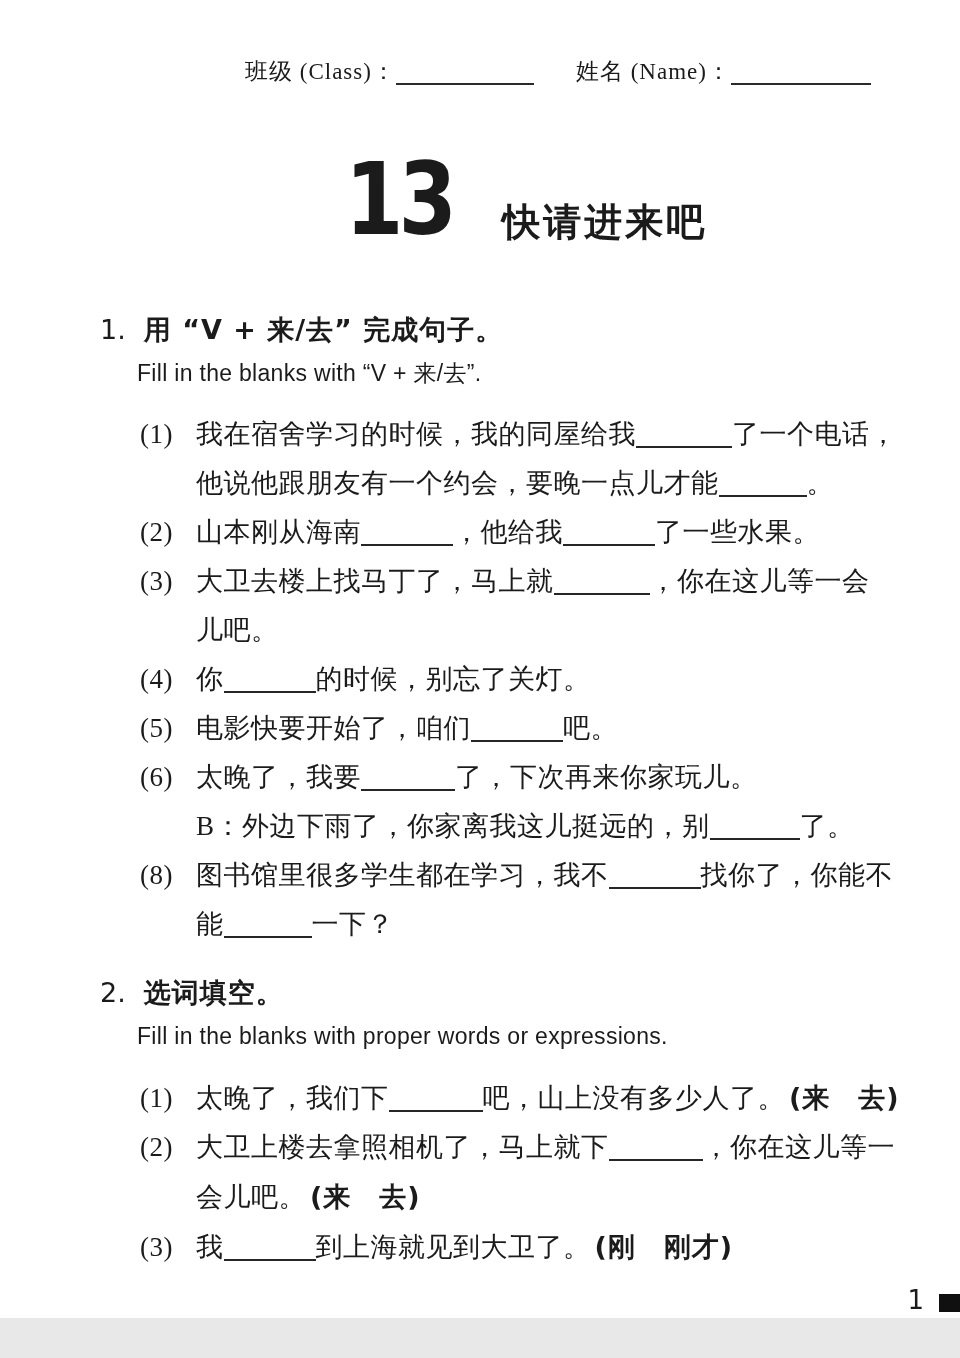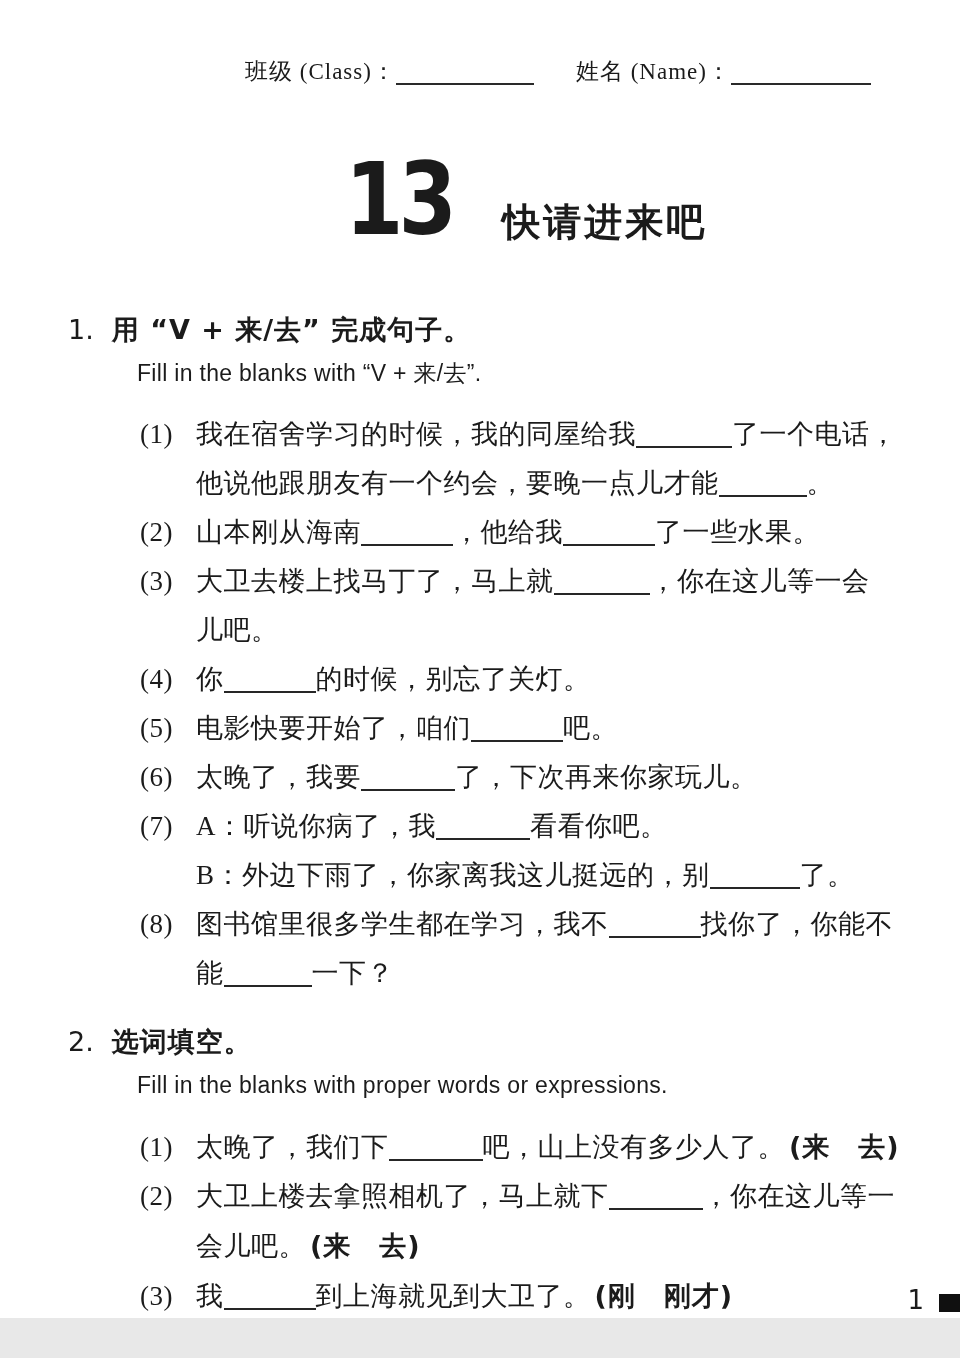--- a/index.html
+++ b/index.html
@@ -21,21 +21,21 @@
     transform:scaleX(.84);transform-origin:left bottom;
   }
   .lesson-title{
     font-family:"DejaVu Sans","Liberation Sans",sans-serif;font-weight:900;
     font-size:38px;line-height:50px;letter-spacing:3px;margin-bottom:-5px;
   }
   
   .content{position:absolute;top:312px;left:0;right:0;}
   .section + .section{margin-top:26px;}
   .sec-head{
-    padding-left:68px;font-size:27px;line-height:36px;white-space:nowrap;
+    padding-left:100px;font-size:27px;line-height:36px;white-space:nowrap;
     font-family:"DejaVu Sans","Liberation Sans",sans-serif;
   }
   .sec-head .sec-num{font-weight:400;margin-right:18px;}
   .sec-head .sec-zh{font-weight:700;letter-spacing:1px;}
   .sec-en{
     padding-left:137px;margin-top:10px;font-size:23px;line-height:30px;
     font-family:Liberation Sans, sans-serif;letter-spacing:.3px;
   }
   .items{margin-top:22px;padding-left:140px;padding-right:20px;}
   .line{font-size:27px;line-height:49px;white-space:nowrap;letter-spacing:.5px;}
@@ -72,21 +72,20 @@
         <div class="sec-en">Fill in the blanks with “V + 来/去”.</div>
         <div class="items">
           <div class="line"><span class="num">(1)</span><span class="txt">我在宿舍学习的时候，我的同屋给我</span><span class="blank" style="width: 96px;"></span><span class="txt">了一个电话，</span></div>
           <div class="line"><span class="num"></span><span class="txt">他说他跟朋友有一个约会，要晚一点儿才能</span><span class="blank" style="width: 88px;"></span><span class="txt">。</span></div>
           <div class="line"><span class="num">(2)</span><span class="txt">山本刚从海南</span><span class="blank" style="width: 92px;"></span><span class="txt">，他给我</span><span class="blank" style="width: 92px;"></span><span class="txt">了一些水果。</span></div>
           <div class="line"><span class="num">(3)</span><span class="txt">大卫去楼上找马丁了，马上就</span><span class="blank" style="width: 96px;"></span><span class="txt">，你在这儿等一会</span></div>
           <div class="line"><span class="num"></span><span class="txt">儿吧。</span></div>
           <div class="line"><span class="num">(4)</span><span class="txt">你</span><span class="blank" style="width: 92px;"></span><span class="txt">的时候，别忘了关灯。</span></div>
           <div class="line"><span class="num">(5)</span><span class="txt">电影快要开始了，咱们</span><span class="blank" style="width: 92px;"></span><span class="txt">吧。</span></div>
           <div class="line"><span class="num">(6)</span><span class="txt">太晚了，我要</span><span class="blank" style="width: 94px;"></span><span class="txt">了，下次再来你家玩儿。</span></div>
-          <div class="line"><span class="num">(7)</span><span class="txt">A：听说你病了，我</span><span class="blank" style="width: 94px;"></span><span class="txt">看看你吧。</span></div>
           <div class="line"><span class="num"></span><span class="txt">B：外边下雨了，你家离我这儿挺远的，别</span><span class="blank" style="width: 90px;"></span><span class="txt">了。</span></div>
           <div class="line"><span class="num">(8)</span><span class="txt">图书馆里很多学生都在学习，我不</span><span class="blank" style="width: 92px;"></span><span class="txt">找你了，你能不</span></div>
           <div class="line"><span class="num"></span><span class="txt">能</span><span class="blank" style="width: 88px;"></span><span class="txt">一下？</span></div>
         </div>
       </div>
       <div class="section">
         <div class="sec-head"><span class="sec-num">2.</span><span class="sec-zh">选词填空。</span></div>
         <div class="sec-en">Fill in the blanks with proper words or expressions.</div>
         <div class="items">
           <div class="line"><span class="num">(1)</span><span class="txt">太晚了，我们下</span><span class="blank" style="width: 94px;"></span><span class="txt">吧，山上没有多少人了。</span><span class="wb">(来　去)</span></div>

